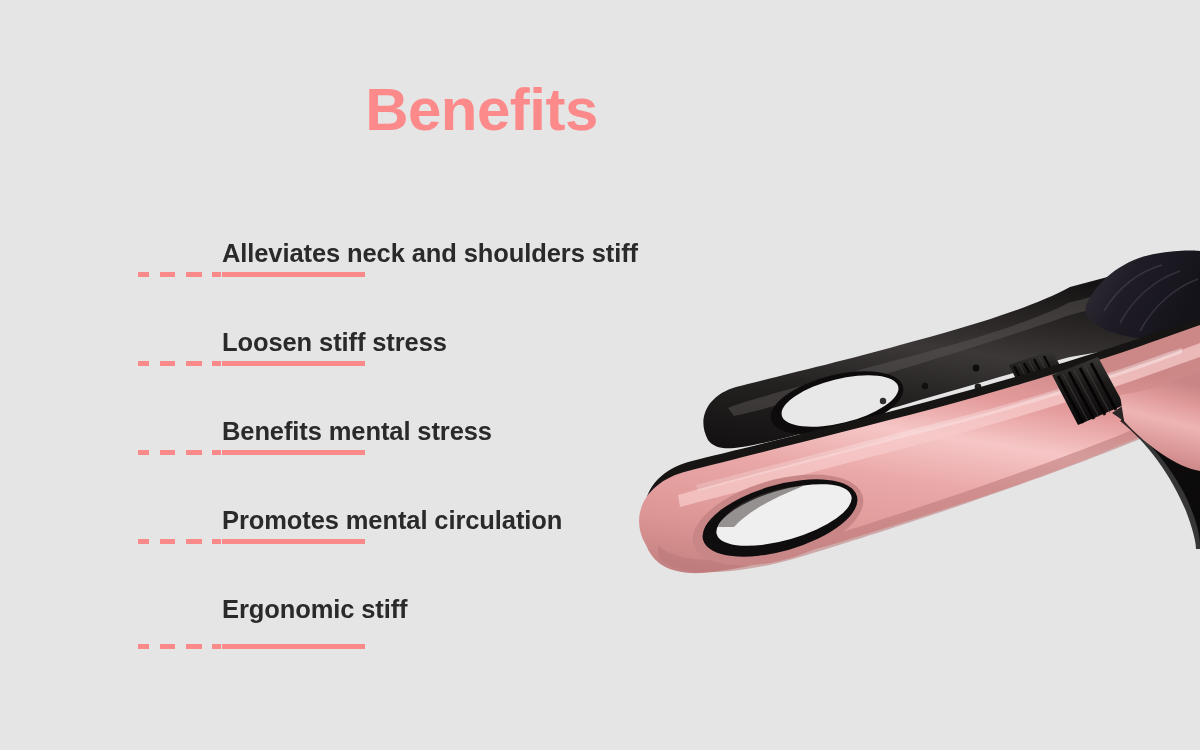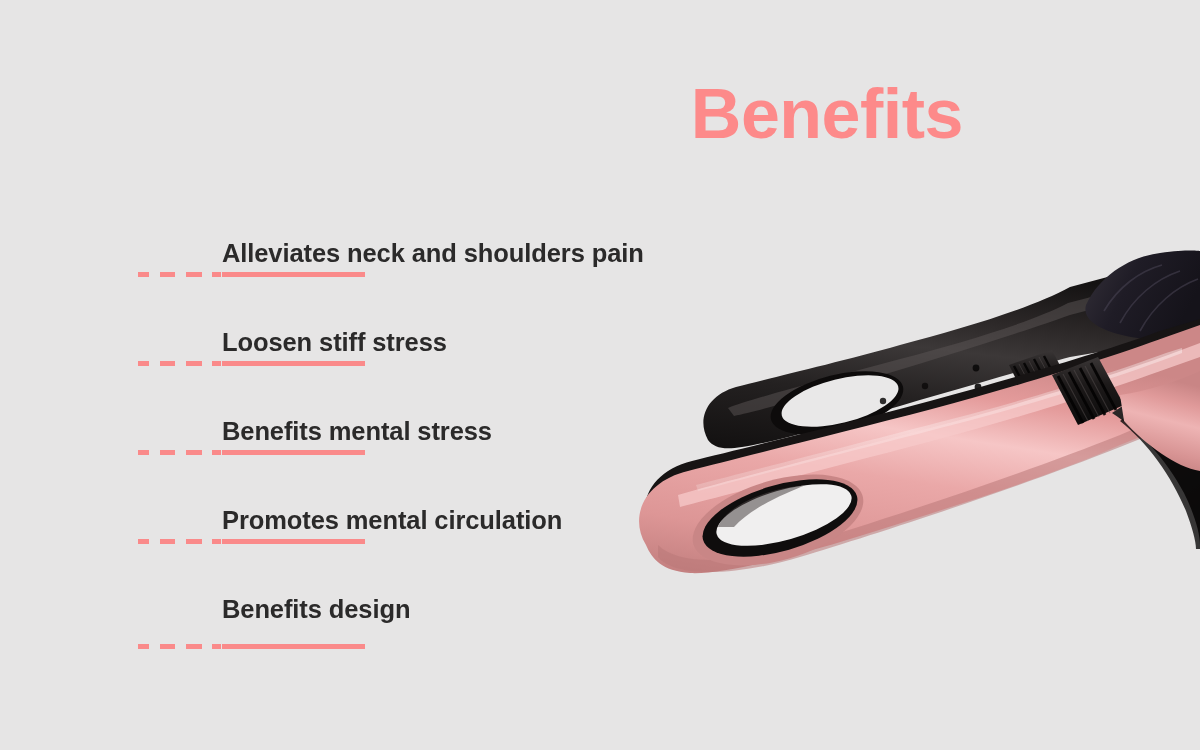--- a/index.html
+++ b/index.html
@@ -21,23 +21,23 @@
     background: #e6e5e5;
     overflow: hidden;
   }
 
   
   .title {
     position: absolute;
     top: 78px;
     left: 0;
     width: 963px;
-    text-align: right;
+    text-align: center;
     font-family: "Liberation Sans", sans-serif;
-    font-size: 70px;
+    font-size: 60px;
     font-weight: bold;
     letter-spacing: -0.5px;
     color: #fd8a8a;
     line-height: 1.05;
     user-select: none;
   }
 
   
   .benefits-list {
     position: absolute;
@@ -117,21 +117,21 @@
 </head>
 <body>
 
 <div class="slide">
 
   <div class="title">Benefits</div>
 
   <div class="benefits-list">
 
     <div class="benefit-row">
-      <div class="benefit-label">Alleviates neck and shoulders pain</div>
+      <div class="benefit-label">Alleviates neck and shoulders stiff</div>
       <div class="benefit-rule">
         <span class="dash d1"></span>
         <span class="dash d2"></span>
         <span class="dash d3"></span>
         <span class="dash d4"></span>
         <span class="rule-solid"></span>
       </div>
     </div>
 
     <div class="benefit-row">
@@ -161,21 +161,21 @@
       <div class="benefit-rule">
         <span class="dash d1"></span>
         <span class="dash d2"></span>
         <span class="dash d3"></span>
         <span class="dash d4"></span>
         <span class="rule-solid"></span>
       </div>
     </div>
 
     <div class="benefit-row last">
-      <div class="benefit-label">Benefits design</div>
+      <div class="benefit-label">Ergonomic stiff</div>
       <div class="benefit-rule">
         <span class="dash d1"></span>
         <span class="dash d2"></span>
         <span class="dash d3"></span>
         <span class="dash d4"></span>
         <span class="rule-solid"></span>
       </div>
     </div>
 
   </div>

